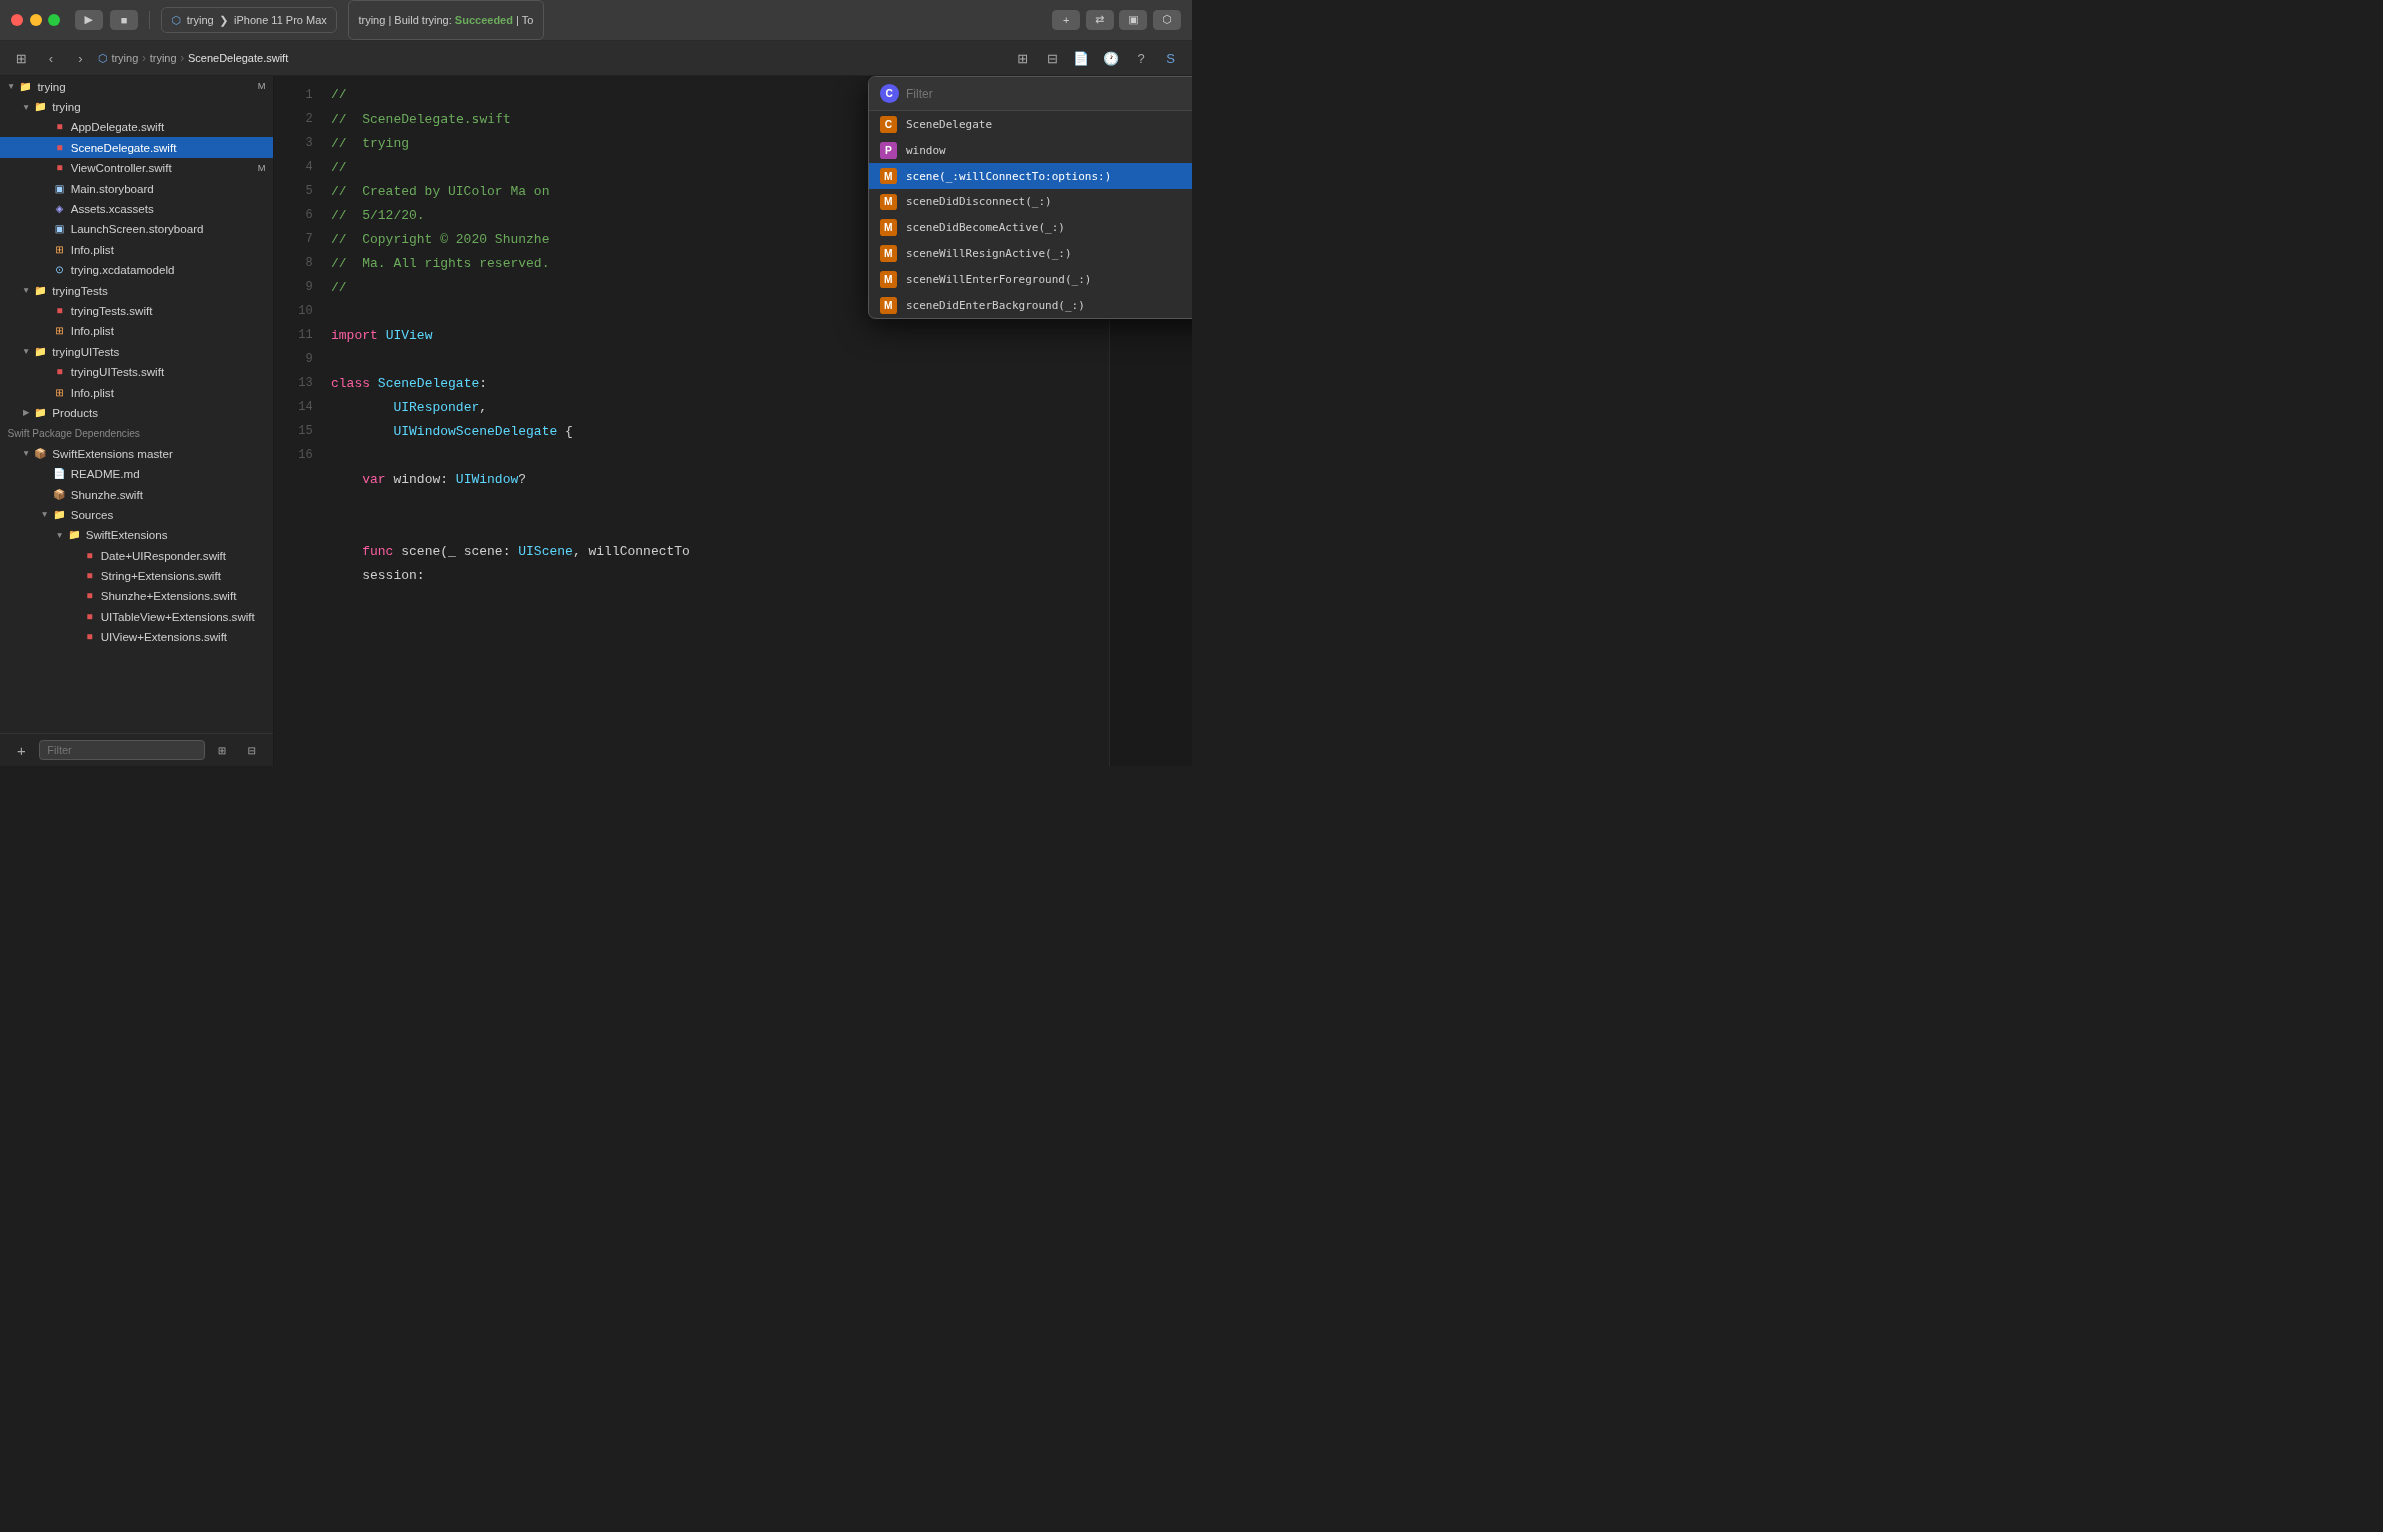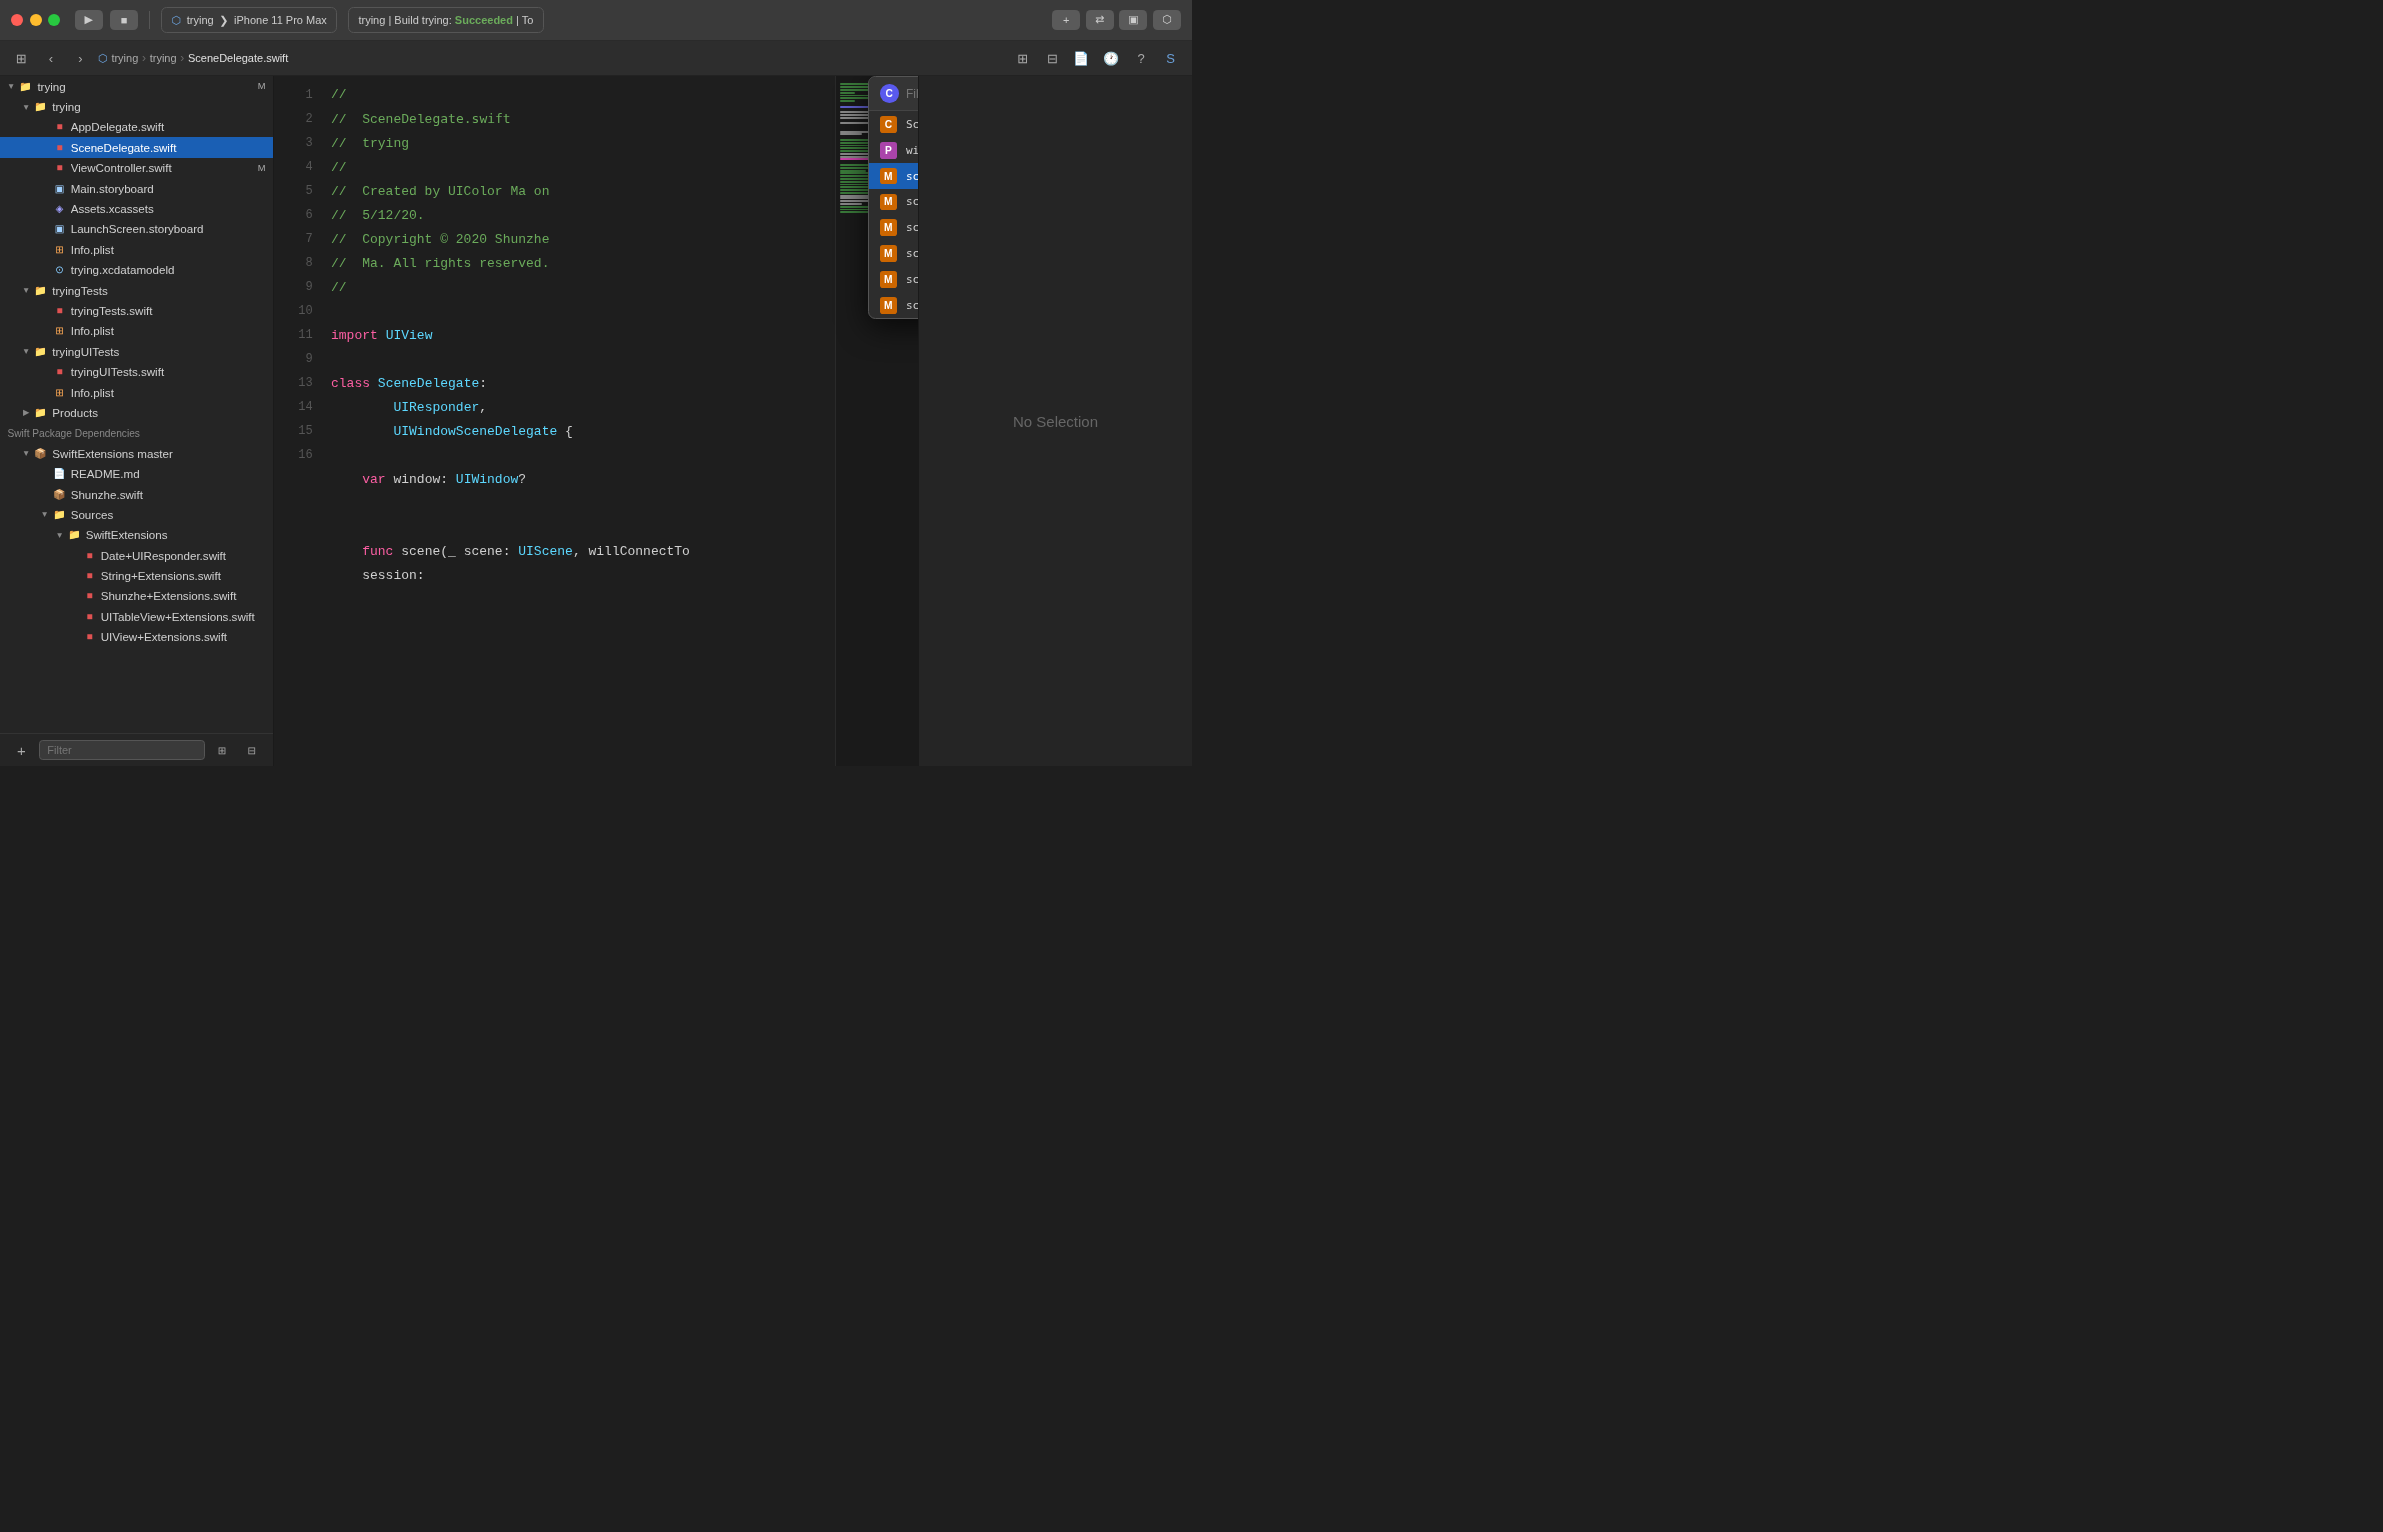--- a/index.html
+++ b/index.html
@@ -55,21 +55,21 @@
       color: #ccc;
     }
     .breadcrumb-area .bc-icon { color: #6a9fd8; font-size: 11px; }
 
     .tab-area {
       display: flex; align-items: center;
       background: #3a3a3a;
       border: 0.9px solid #555;
       border-radius: 5.6px;
       padding: 2.8px 9.3px;
-      height: 26px;
+      height: 40px;
       font-size: 11px;
       color: #ccc;
       margin-left: 3.7px;
     }
 
     .titlebar-right {
       display: flex; align-items: center; gap: 5.6px; margin-left: auto;
     }
 
     
@@ -726,18 +726,15 @@
 
         <div class="autocomplete-item">
           <div class="ac-badge ac-badge-m">M</div>
           <span class="ac-label">sceneDidEnterBackground(_:)</span>
         </div>
       </div>
 
     </div>
   </div>
 
-  <div class="right-panel">
-    <span class="no-selection-text">No Selection</span>
-  </div>
 
 </div>
 
 
 </body></html>

